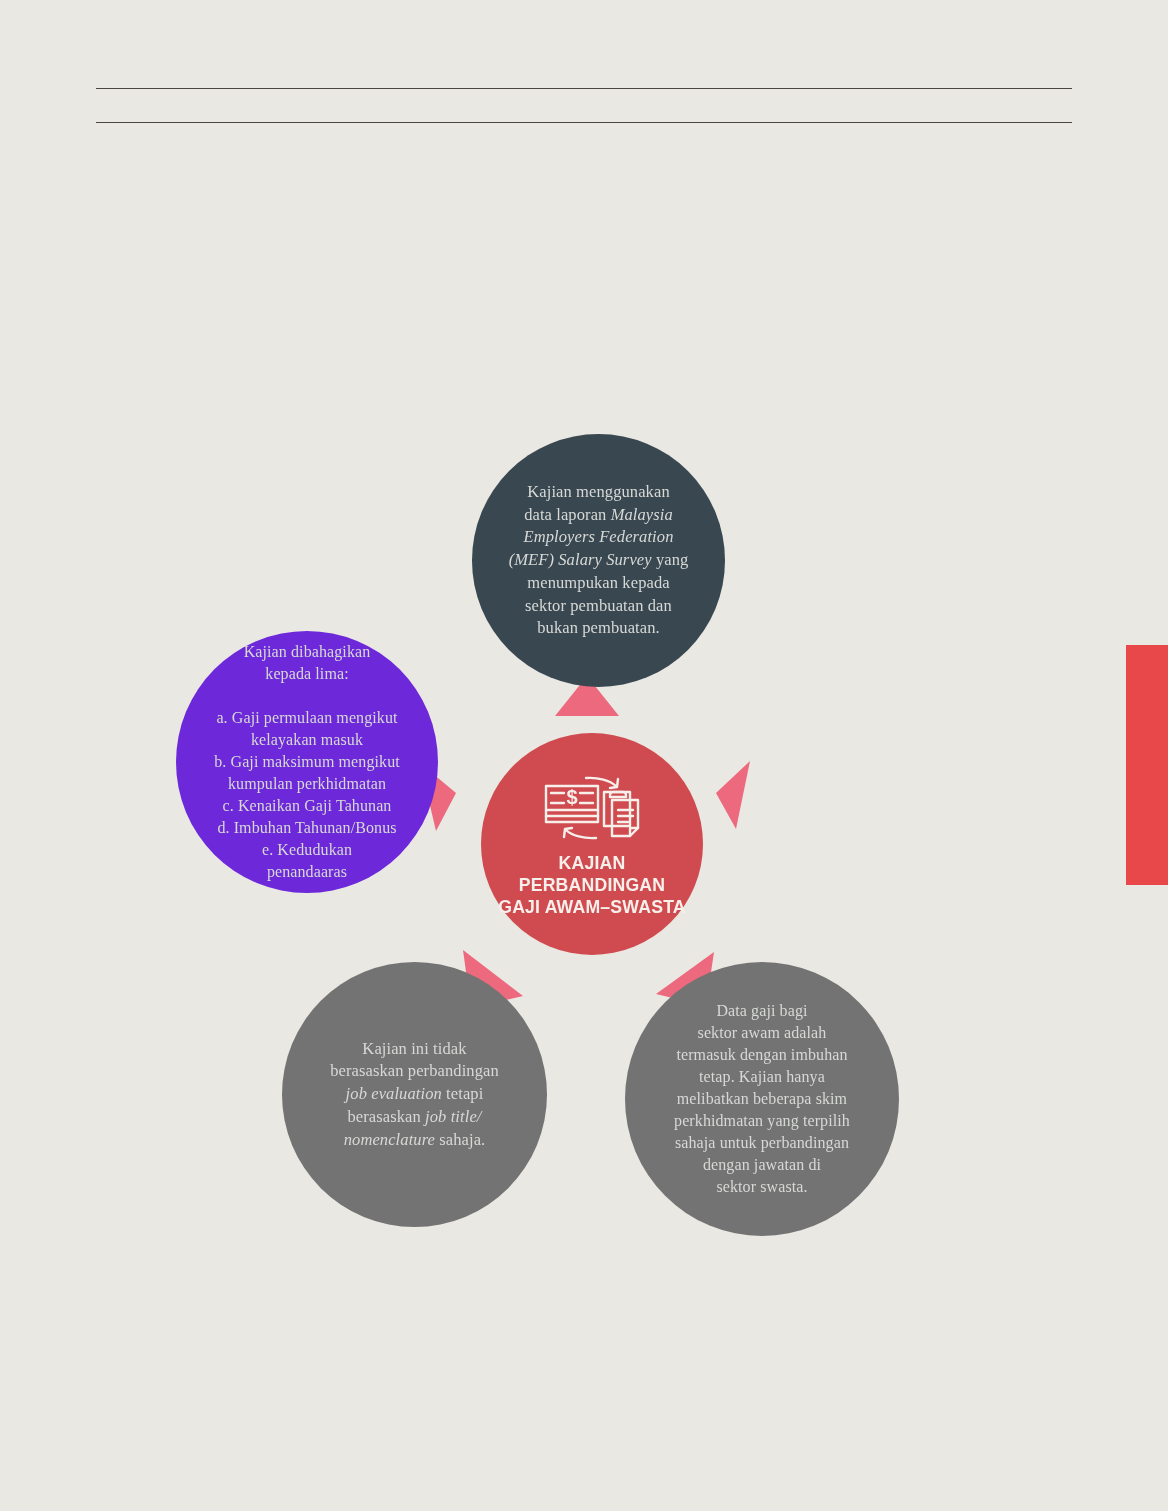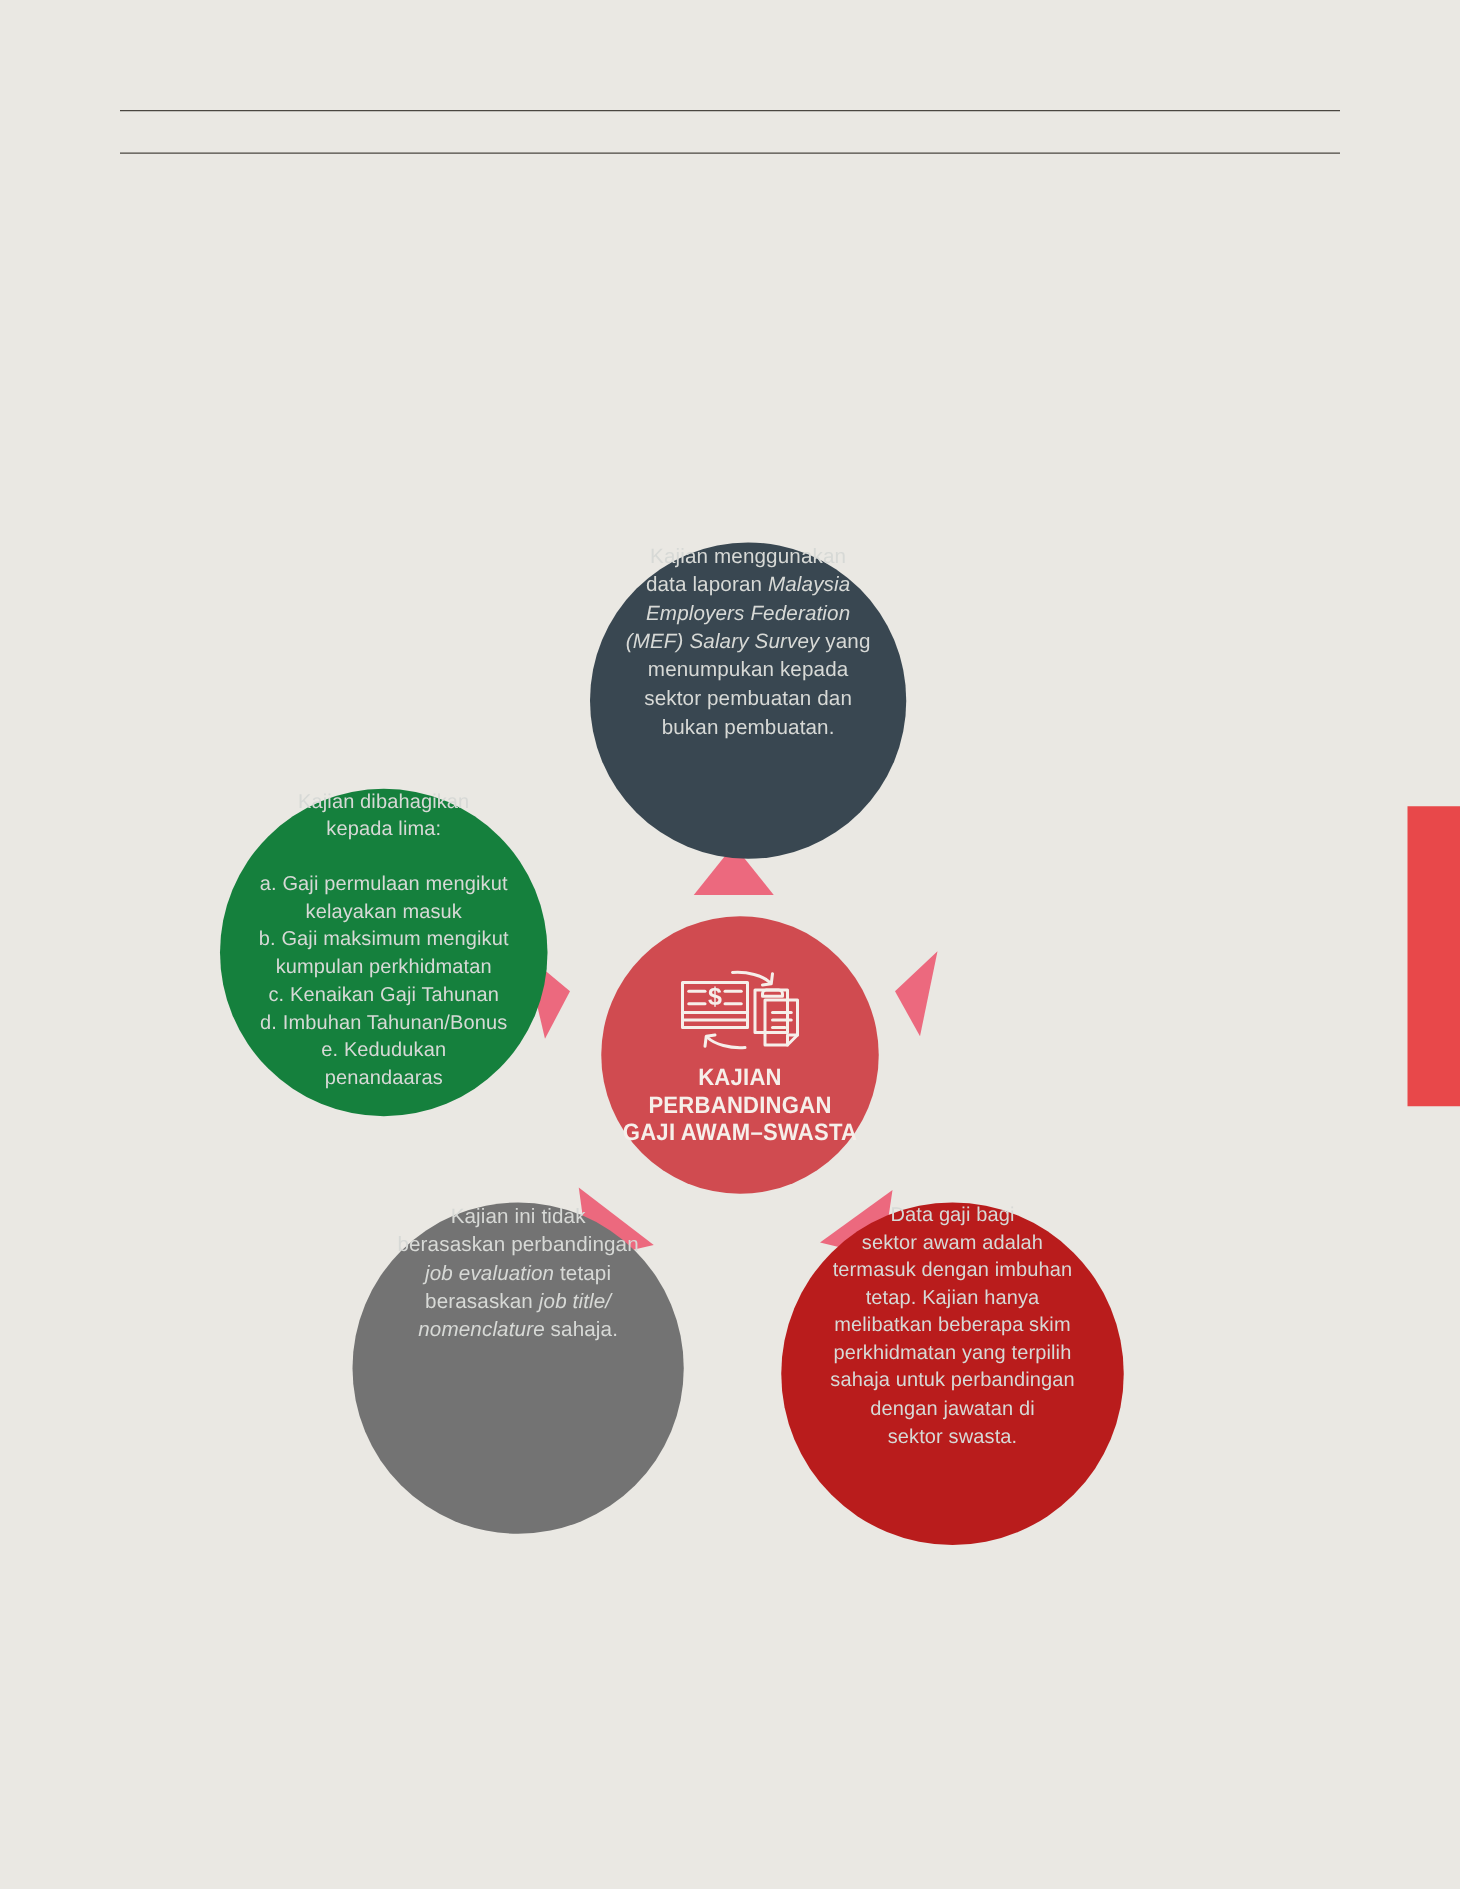--- a/index.html
+++ b/index.html
@@ -46,23 +46,25 @@
     left: 0;
     top: 0;
     width: 1168px;
     height: 1511px;
   }
 
   .node {
     position: absolute;
     border-radius: 50%;
     display: flex;
+    align-items: center;
     justify-content: center;
     text-align: center;
     box-sizing: border-box;
+    font-family: Liberation Serif, serif;
   }
 
   .node-text {
     color: #d7d9d6;
     font-size: 16.5px;
     line-height: 1.38;
     letter-spacing: 0.1px;
     padding: 0 16px;
     white-space: pre-line;
   }
@@ -75,31 +77,31 @@
     background: #394751;
   }
   .node-right {
     left: 742px; top: 637px;
     width: 259px; height: 259px;
     background: #566872;
   }
   .node-left {
     left: 176px; top: 631px;
     width: 262px; height: 262px;
-    background: #15803d;
+    background: #6d28d9;
   }
   .node-bottom-left {
     left: 282px; top: 962px;
     width: 265px; height: 265px;
     background: #737373;
   }
   .node-bottom-right {
     left: 625px; top: 962px;
     width: 274px; height: 274px;
-    background: #b91c1c;
+    background: #737373;
   }
 
   .node-left .node-text,
   .node-bottom-right .node-text { font-size: 16px; }
 
   
   .hub {
     position: absolute;
     left: 481px;
     top: 733px;

